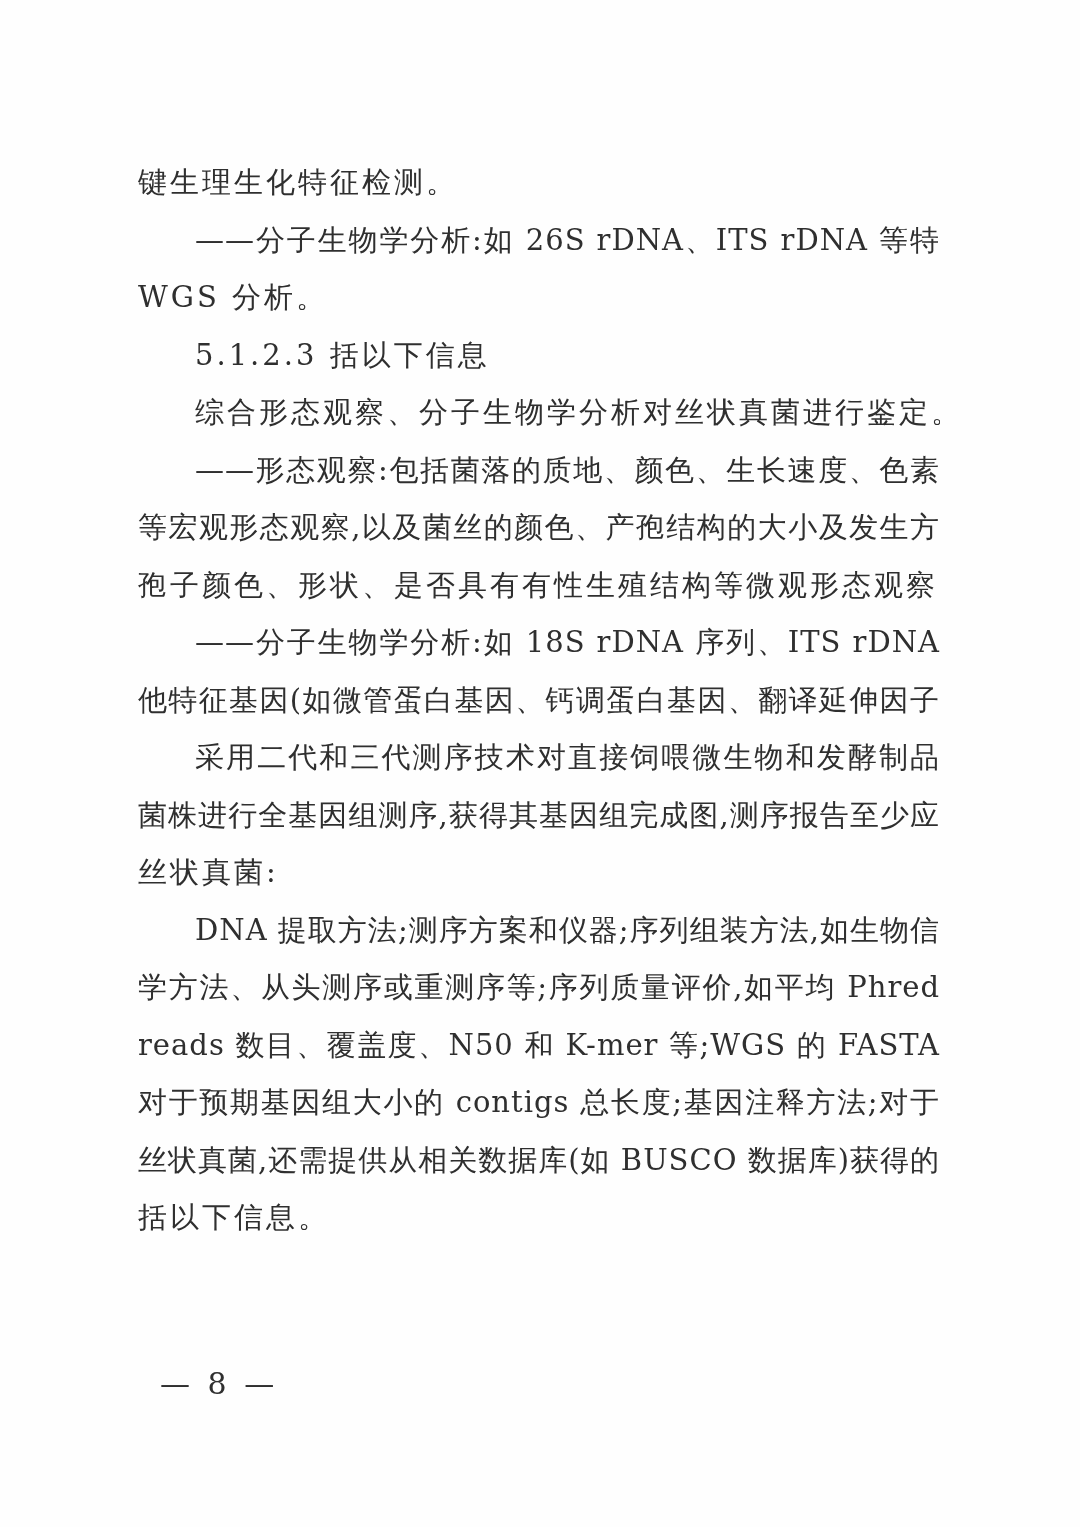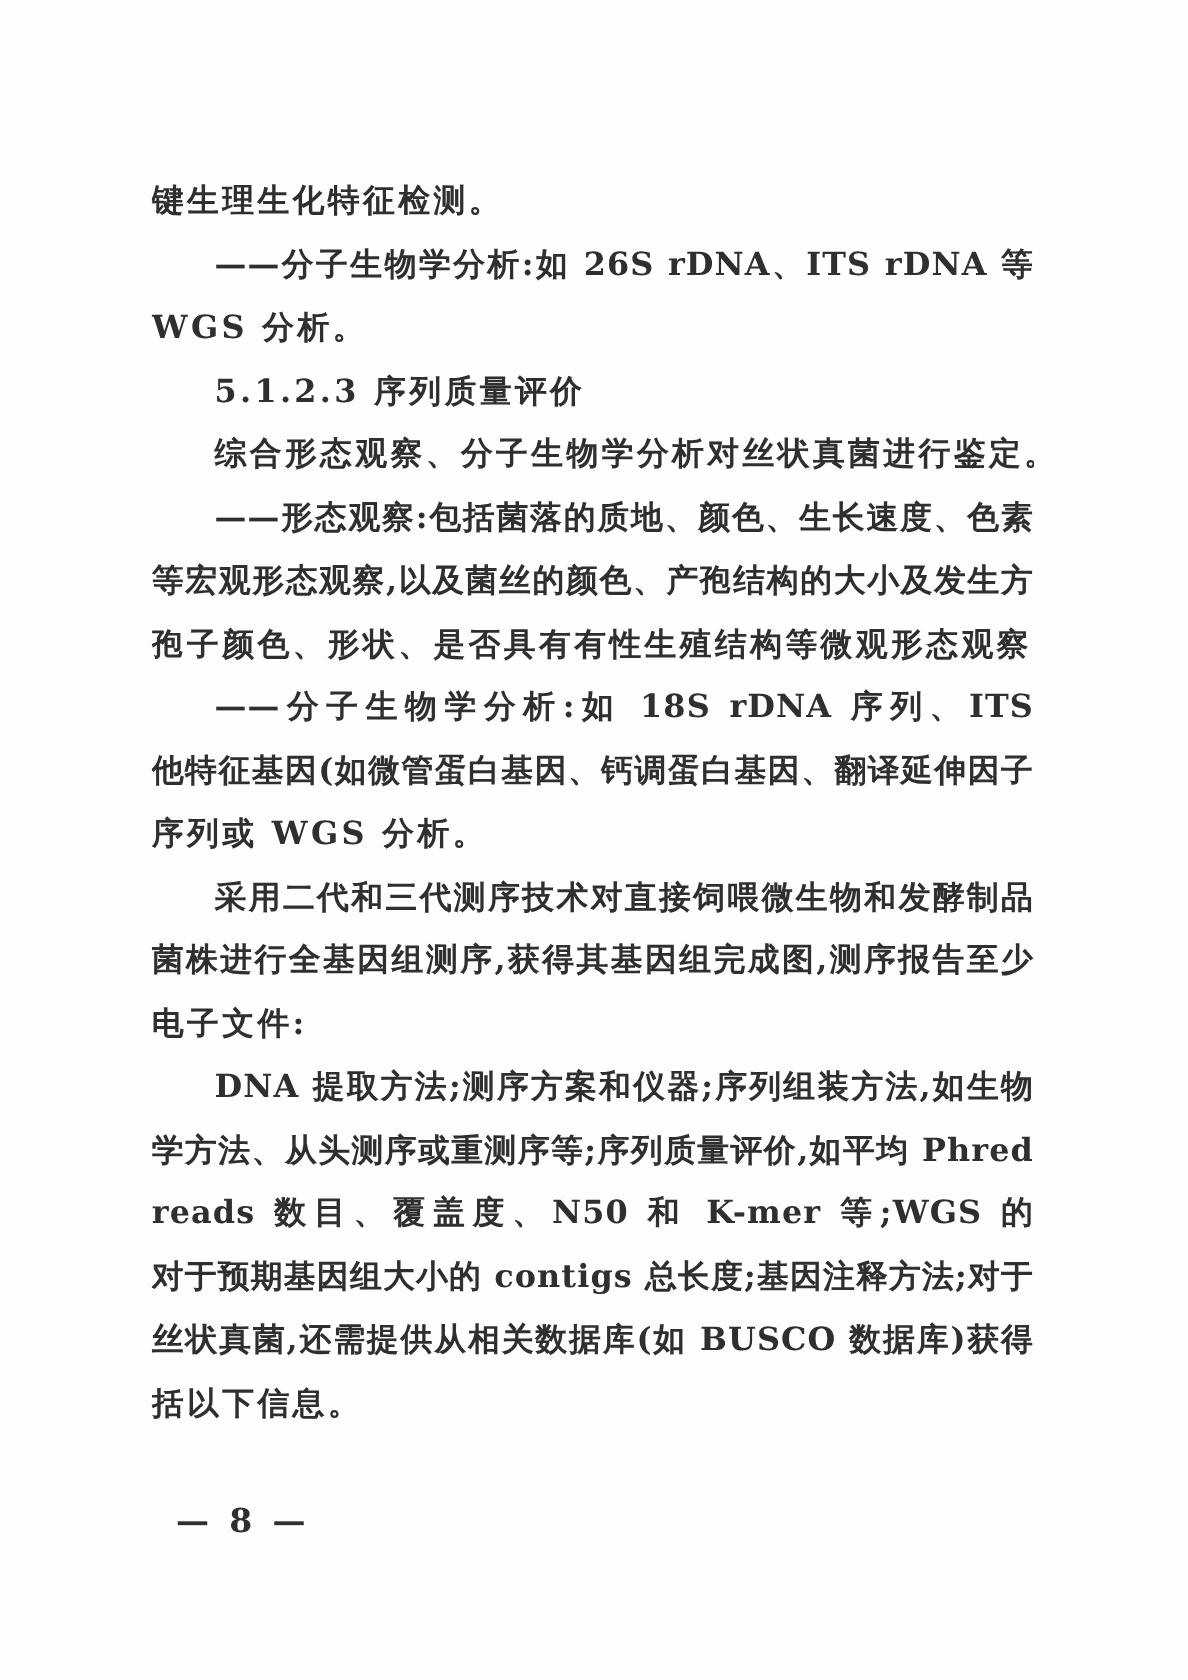--- a/index.html
+++ b/index.html
@@ -8,21 +8,20 @@
     background: #ffffff;
   }
   .page {
     position: relative;
     width: 1080px;
     height: 1527px;
     background: #fefefe;
     color: #2f2f2f;
     font-family: "DejaVu Serif", "Liberation Serif", serif;
     overflow: hidden;
-    font-weight: bold;
   }
   .content {
     position: absolute;
     left: 138px;
     top: 154px;
     width: 802px;
   }
   .ln {
     height: 57.5px;
     line-height: 57.5px;
@@ -52,31 +51,30 @@
   }
 </style>
 </head>
 <body>
 
 <div class="page">
   <div class="content">
     <div class="ln">键生理生化特征检测。</div>
     <div class="ln ind fill">——分子生物学分析:如 26S rDNA、ITS rDNA 等特征序列或</div>
     <div class="ln">WGS 分析。</div>
-    <div class="ln ind">5.1.2.3 序列质量评价</div>
+    <div class="ln ind">5.1.2.3 括以下信息</div>
     <div class="ln ind">综合形态观察、分子生物学分析对丝状真菌进行鉴定。</div>
     <div class="ln ind fill">——形态观察:包括菌落的质地、颜色、生长速度、色素的产生</div>
     <div class="ln fill">等宏观形态观察,以及菌丝的颜色、产孢结构的大小及发生方式、</div>
     <div class="ln">孢子颜色、形状、是否具有有性生殖结构等微观形态观察。</div>
     <div class="ln ind fill">——分子生物学分析:如 18S rDNA 序列、ITS rDNA 序列及其</div>
     <div class="ln fill">他特征基因(如微管蛋白基因、钙调蛋白基因、翻译延伸因子等)</div>
-    <div class="ln">序列或 WGS 分析。</div>
     <div class="ln ind fill">采用二代和三代测序技术对直接饲喂微生物和发酵制品生产</div>
     <div class="ln fill">菌株进行全基因组测序,获得其基因组完成图,测序报告至少应包</div>
-    <div class="ln">电子文件:</div>
+    <div class="ln">丝状真菌:</div>
     <div class="ln ind fill">DNA 提取方法;测序方案和仪器;序列组装方法,如生物信息</div>
     <div class="ln fill">学方法、从头测序或重测序等;序列质量评价,如平均 Phred 得分、</div>
     <div class="ln fill">reads 数目、覆盖度、N50 和 K-mer 等;WGS 的 FASTA 电子文件;相</div>
     <div class="ln fill">对于预期基因组大小的 contigs 总长度;基因注释方法;对于酵母和</div>
     <div class="ln fill">丝状真菌,还需提供从相关数据库(如 BUSCO 数据库)获得的注释</div>
     <div class="ln">括以下信息。</div>
   </div>
   <div class="footer">— 8 —</div>
 </div>
 

